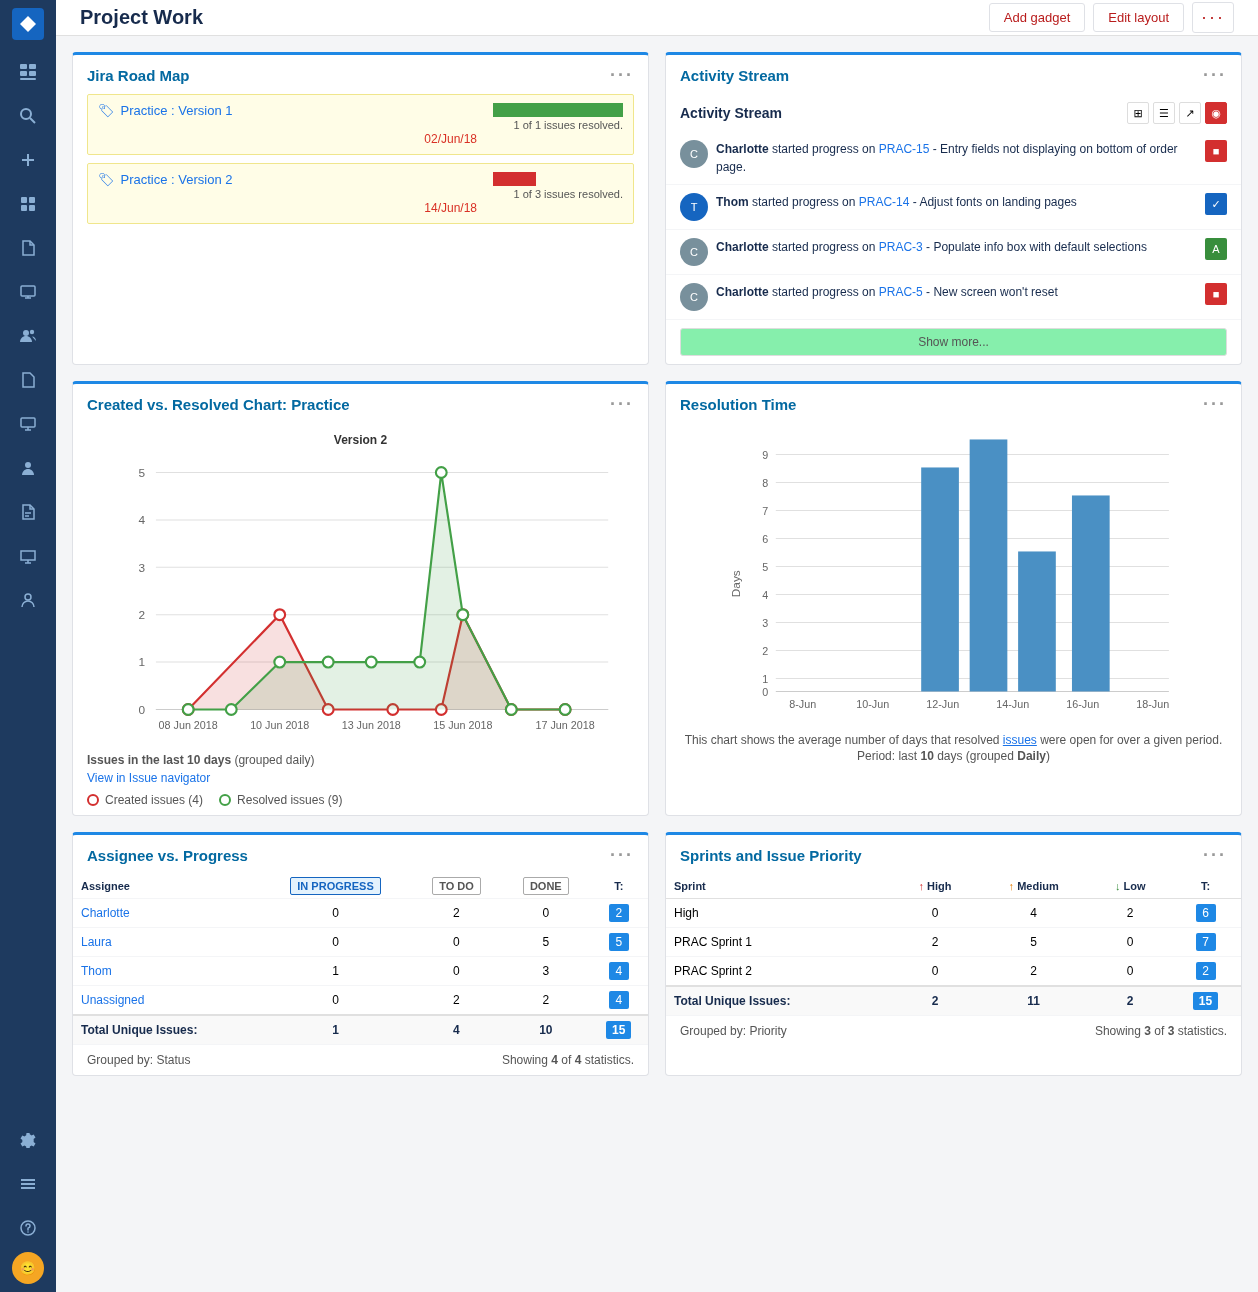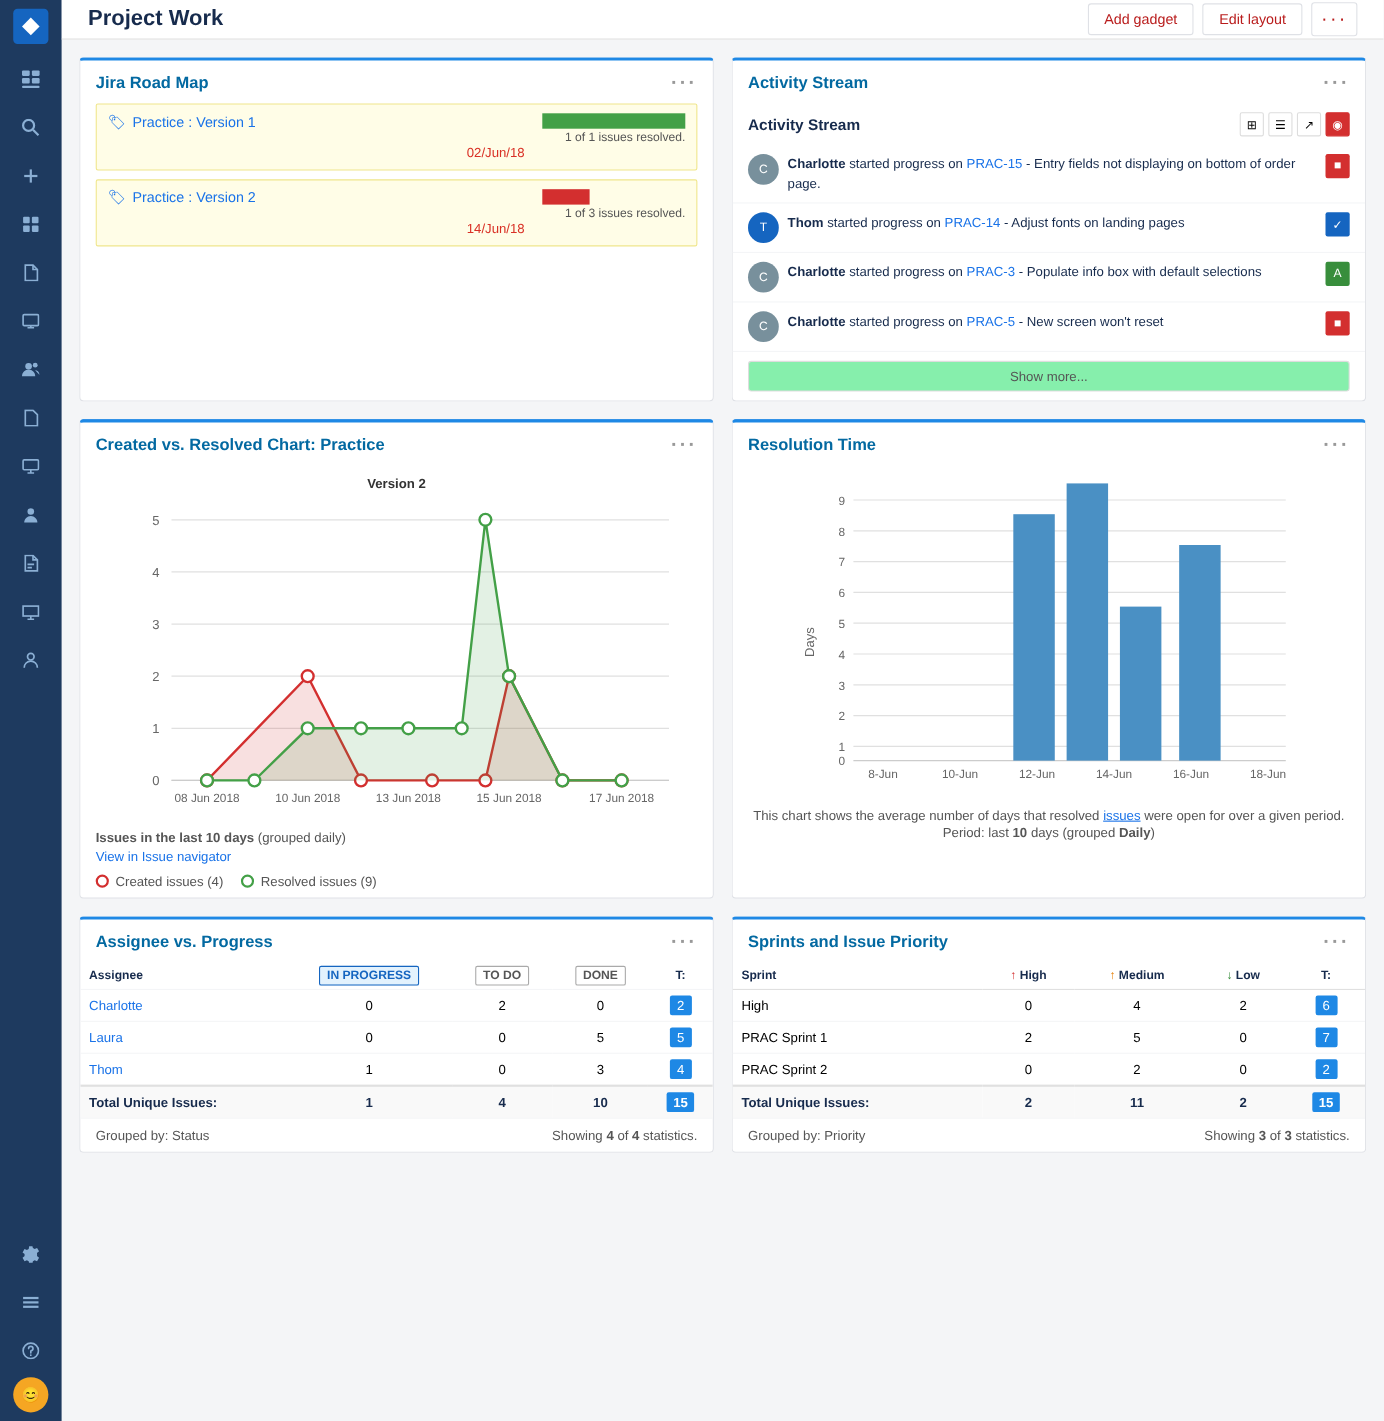--- a/index.html
+++ b/index.html
@@ -485,20 +485,27 @@
               <td>5</td>
               <td><span class="total-cell">5</span></td>
             </tr>
             <tr>
               <td>Thom</td>
               <td>1</td>
               <td>0</td>
               <td>3</td>
               <td><span class="total-cell">4</span></td>
             </tr>
+            <tr>
+              <td>Unassigned</td>
+              <td>0</td>
+              <td>2</td>
+              <td>2</td>
+              <td><span class="total-cell">4</span></td>
+            </tr>
             <tr class="total-row">
               <td>Total Unique Issues:</td>
               <td>1</td>
               <td>4</td>
               <td>10</td>
               <td><span class="total-cell">15</span></td>
             </tr>
           </tbody>
         </table>
       </div>

